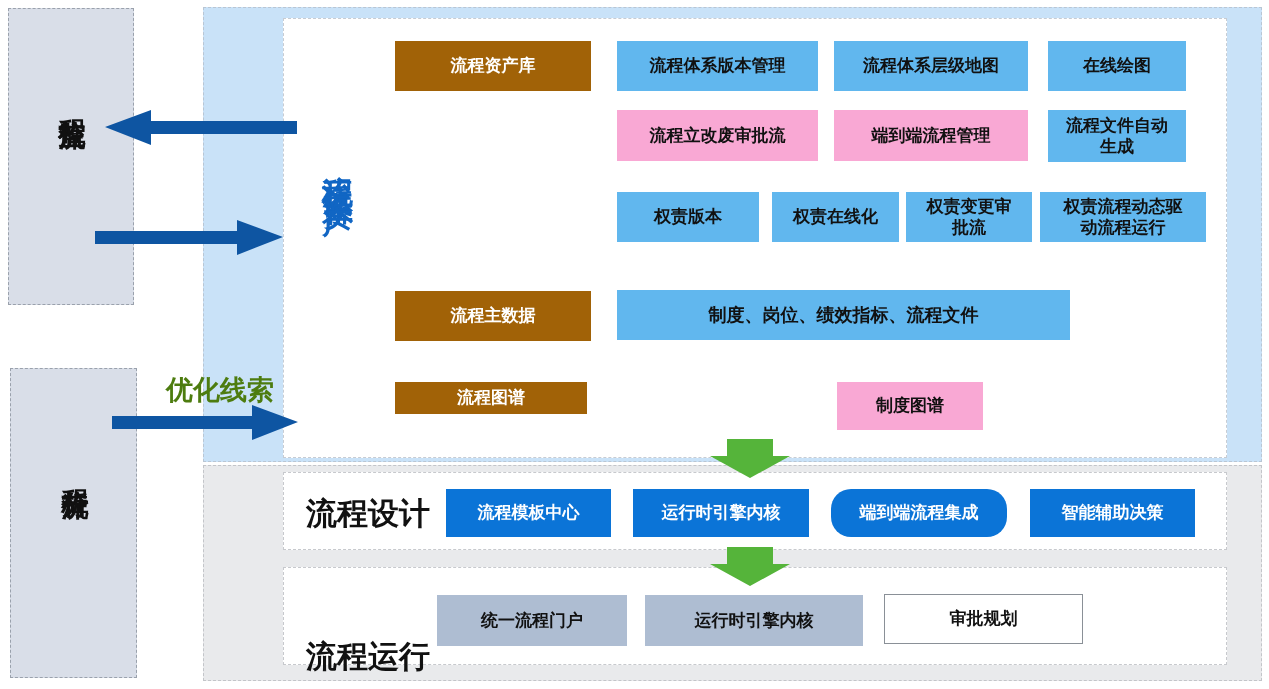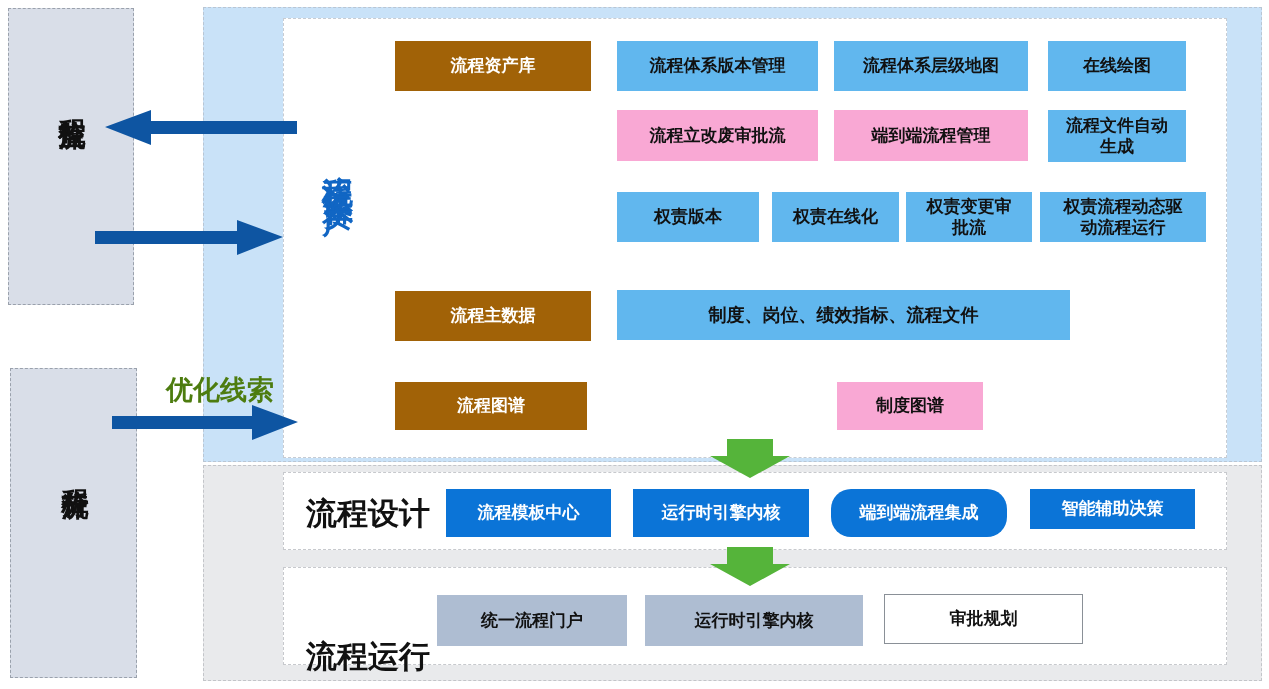--- a/index.html
+++ b/index.html
@@ -114,32 +114,32 @@
   <div class="box light" style="left:617px;top:192px;width:142px;height:50px;">权责版本</div>
   <div class="box light" style="left:772px;top:192px;width:127px;height:50px;">权责在线化</div>
   <div class="box light" style="left:906px;top:192px;width:126px;height:50px;">权责变更审
 批流</div>
   <div class="box light" style="left:1040px;top:192px;width:166px;height:50px;">权责流程动态驱
 动流程运行</div>
 
   <div class="box cat" style="left:395px;top:291px;width:196px;height:50px;">流程主数据</div>
   <div class="box light" style="left:617px;top:290px;width:453px;height:50px;font-size:18px;">制度、岗位、绩效指标、流程文件</div>
 
-  <div class="box cat" style="left:395px;top:382px;width:192px;height:48px;text-align:center;">流程图谱</div>
+  <div class="box cat" style="left:395px;top:382px;width:192px;height:32px;text-align:center;">流程图谱</div>
   <div class="box orange" style="left:837px;top:382px;width:146px;height:48px;">制度图谱</div>
 
   <div class="panel gray-panel" style="left:203px;top:465px;width:1059px;height:216px;"></div>
   <div class="panel sub-panel" style="left:283px;top:472px;width:944px;height:78px;"></div>
   <div class="panel sub-panel" style="left:283px;top:567px;width:944px;height:98px;"></div>
 
   <span class="section-label" style="left:306px;top:493px;">流程设计</span>
   <div class="box btn" style="left:446px;top:489px;width:165px;height:48px;">流程模板中心</div>
   <div class="box btn" style="left:633px;top:489px;width:176px;height:48px;">运行时引擎内核</div>
   <div class="box btn" style="left:831px;top:489px;width:176px;height:48px;border-radius:20px;">端到端流程集成</div>
-  <div class="box btn" style="left:1030px;top:489px;width:165px;height:40px;">智能辅助决策</div>
+  <div class="box btn" style="left:1030px;top:489px;width:165px;height:48px;">智能辅助决策</div>
 
   <span class="section-label" style="left:306px;top:600px;margin-top:36px;">流程运行</span>
   <div class="box runbox" style="left:437px;top:595px;width:190px;height:51px;">统一流程门户</div>
   <div class="box runbox" style="left:645px;top:595px;width:218px;height:51px;">运行时引擎内核</div>
   <div class="box plainbox" style="left:884px;top:594px;width:199px;height:50px;">审批规划</div>
 
   <span class="optimize-label" style="left:150px;top:372px;width:140px;">优化线索</span>
 
   <svg class="arrow-svg" style="left:105px;top:109px;" width="192" height="37">
     <polygon points="0,18 46,1 46,12 192,12 192,25 46,25 46,36" fill="#0e55a2"></polygon>

